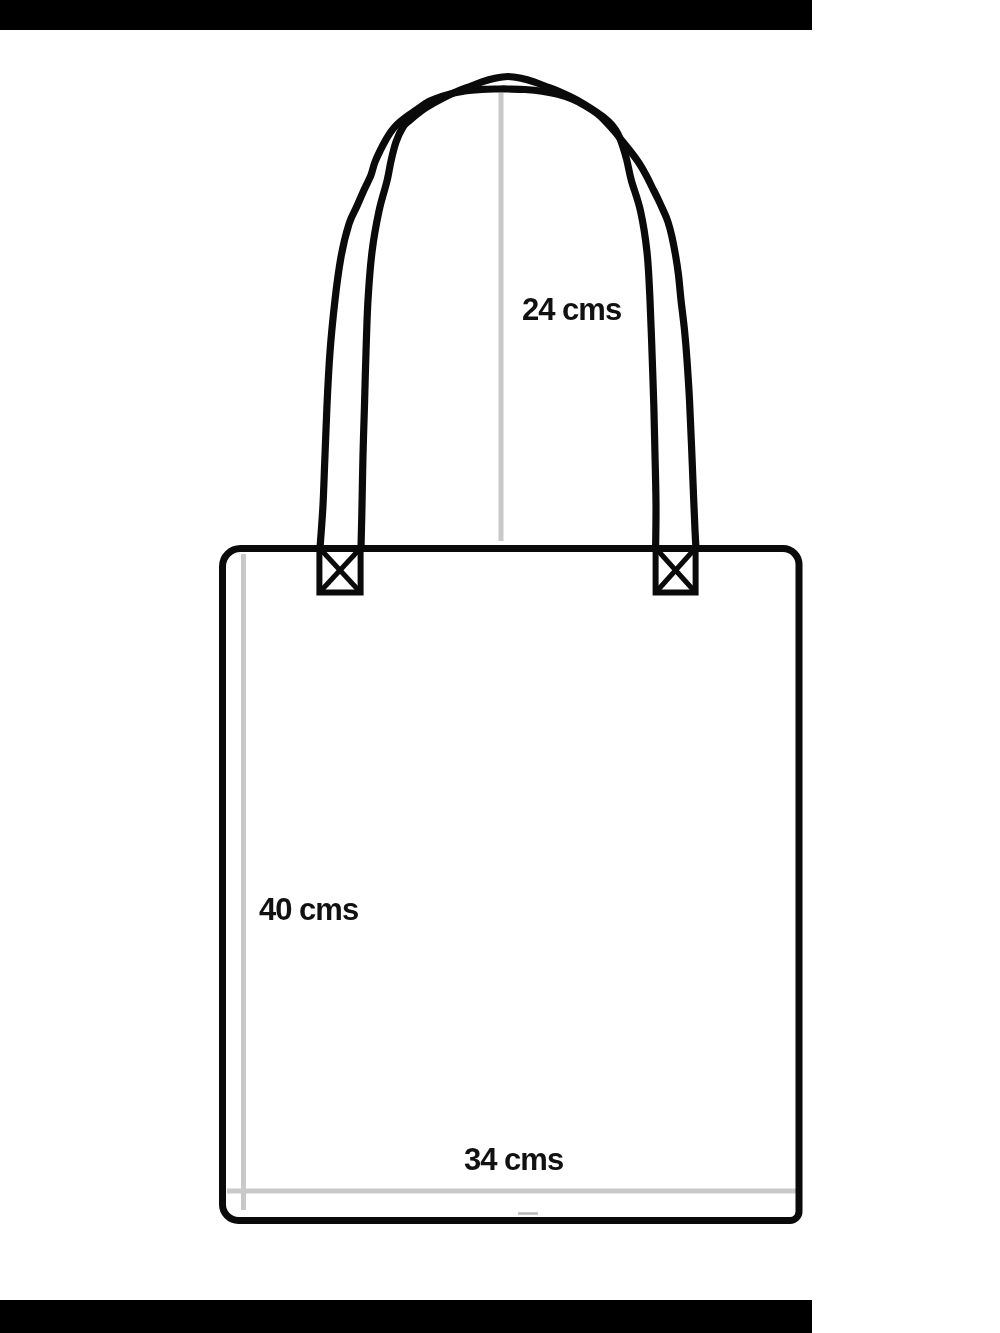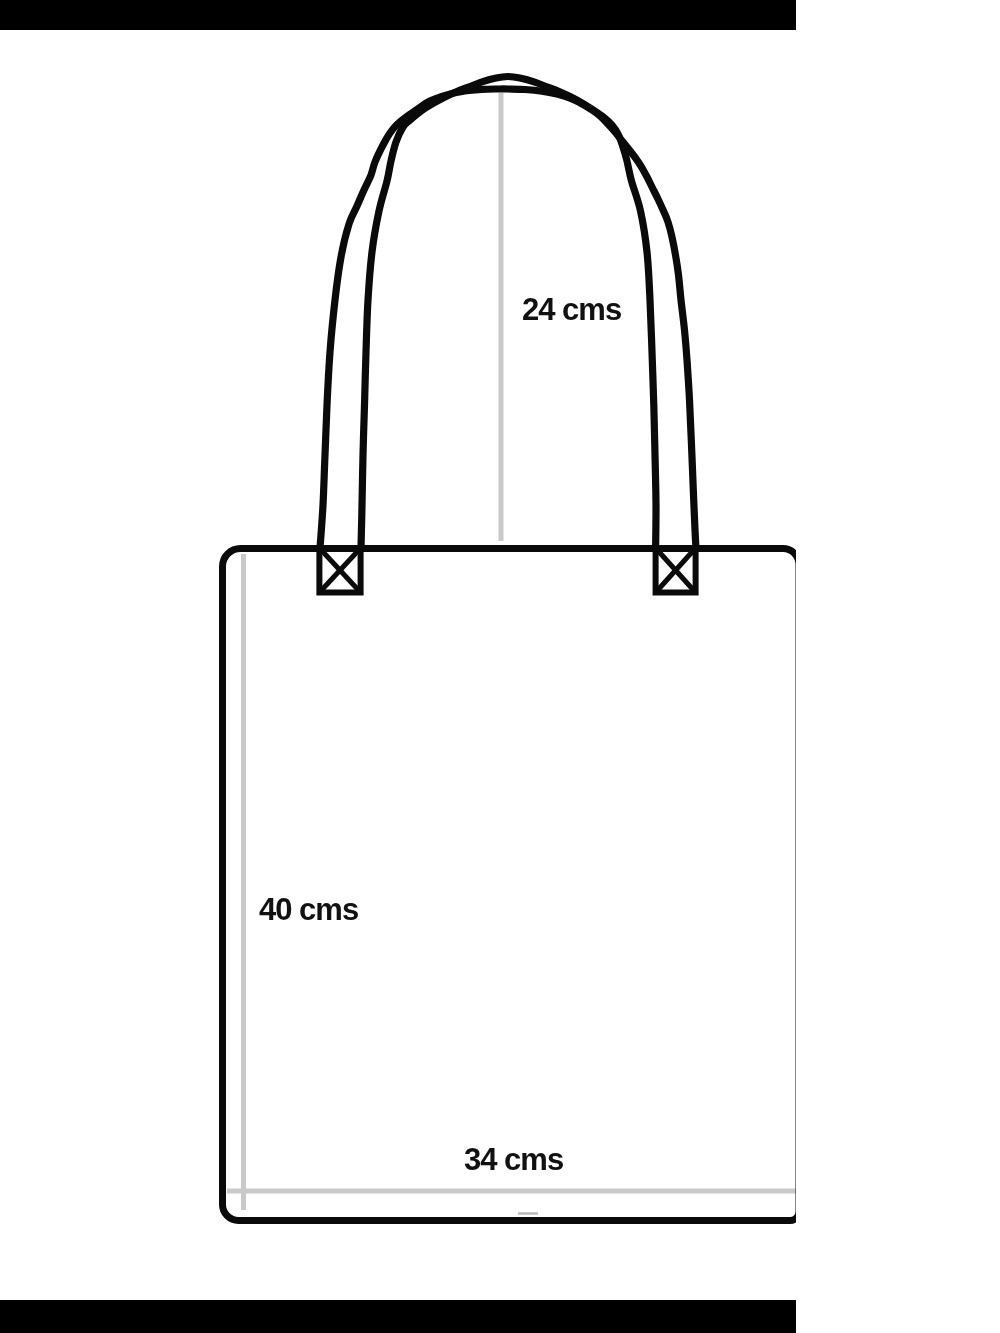--- a/index.html
+++ b/index.html
@@ -1,16 +1,16 @@
 <!DOCTYPE html>
 <html><head>
 <meta charset="utf-8">
 <style>
   html,body{margin:0;padding:0;background:#ffffff;}
-  #page{position:relative;width:796px;height:1333px;background:#ffffff;overflow:hidden;}
+  #page{position:relative;width:796px;height:1333px;background:#ffffff;overflow:hidden;padding-left:16px;}
   svg{position:absolute;left:0;top:0;}
   text{font-family:"Liberation Sans",sans-serif;font-weight:bold;fill:#111111;}
 </style>
 </head>
 <body>
 
 <div id="page">
 <svg width="1000" height="1333" viewBox="0 0 1000 1333">
 
   <rect x="0" y="0" width="1000" height="30" fill="#000000"></rect>

